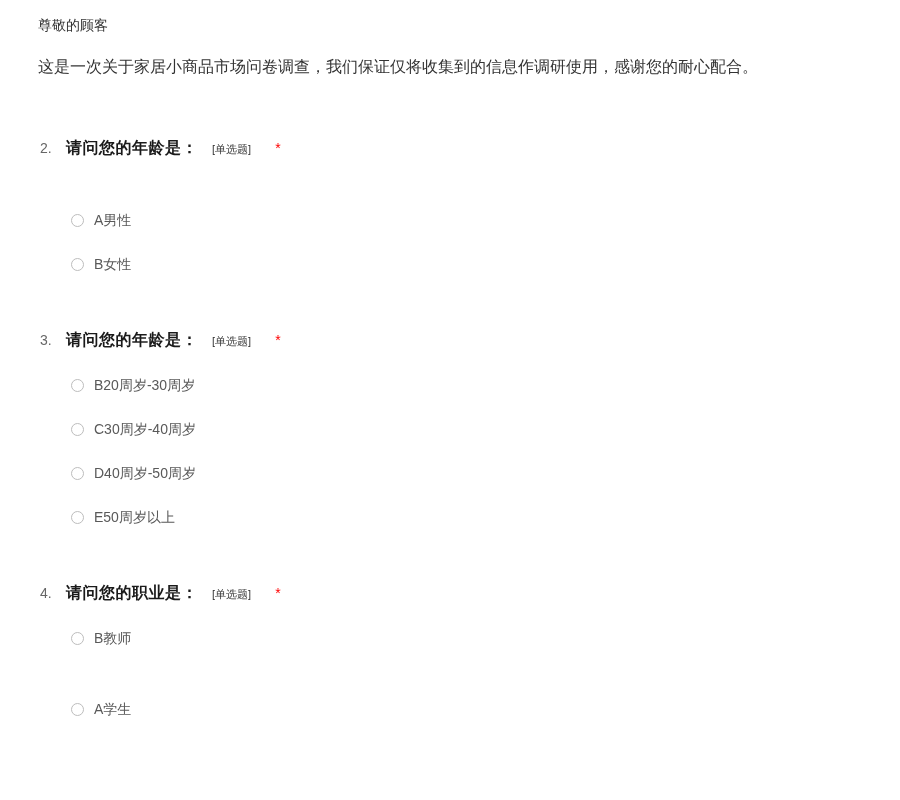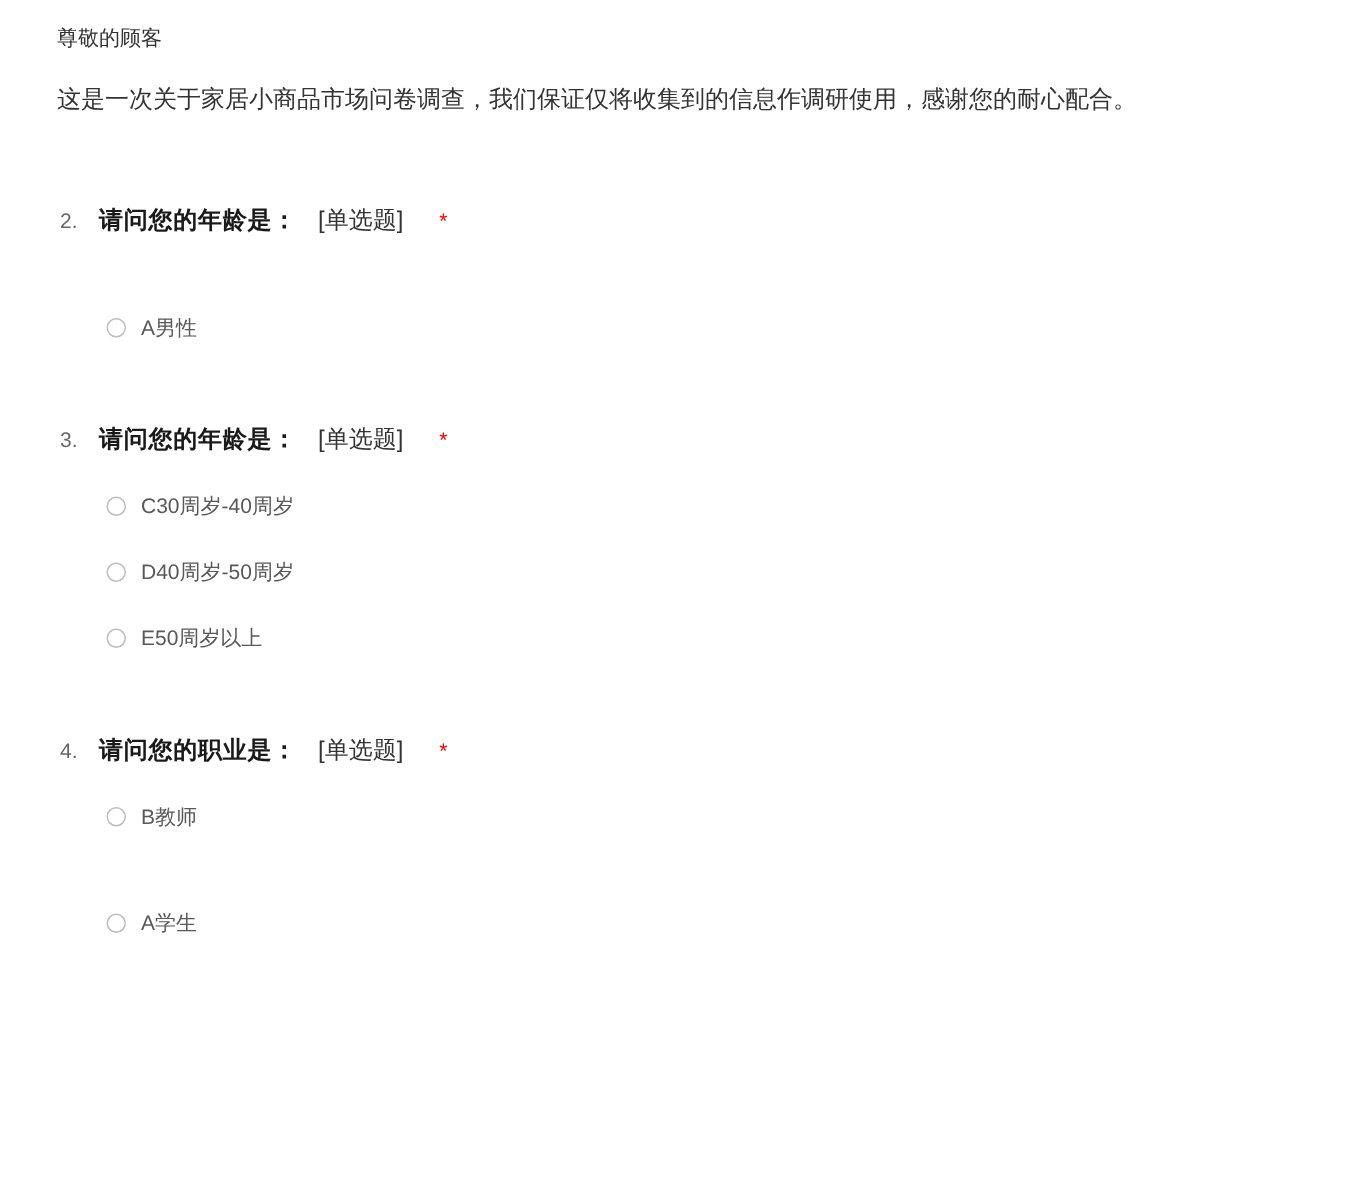--- a/index.html
+++ b/index.html
@@ -41,21 +41,21 @@
     font-size: 14px;
     color: #666666;
   }
   .q-title {
     font-size: 16px;
     font-weight: 700;
     color: #1a1a1a;
     letter-spacing: 0.5px;
   }
   .q-type {
-    font-size: 16px;
+    font-size: 11px;
     color: #333333;
     margin-left: 14px;
   }
   .q-required {
     font-size: 14px;
     color: #ff0000;
     margin-left: 24px;
   }
   .options { }
   .option {
@@ -96,31 +96,39 @@
       <span class="q-number">2.</span>
       <span class="q-title">请问您的年龄是：</span>
       <span class="q-type">[单选题]</span>
       <span class="q-required">*</span>
     </div>
     <div class="options">
       <div class="option first">
         <span class="radio"></span>
         <span class="option-label">A男性</span>
       </div>
+      <div class="option">
+        <span class="radio"></span>
+        <span class="option-label">B女性</span>
+      </div>
     </div>
   </div>
 
   <div class="question">
     <div class="q-header">
       <span class="q-number">3.</span>
       <span class="q-title">请问您的年龄是：</span>
       <span class="q-type">[单选题]</span>
       <span class="q-required">*</span>
     </div>
     <div class="options">
+      <div class="option">
+        <span class="radio"></span>
+        <span class="option-label">B20周岁-30周岁</span>
+      </div>
       <div class="option">
         <span class="radio"></span>
         <span class="option-label">C30周岁-40周岁</span>
       </div>
       <div class="option">
         <span class="radio"></span>
         <span class="option-label">D40周岁-50周岁</span>
       </div>
       <div class="option">
         <span class="radio"></span>

